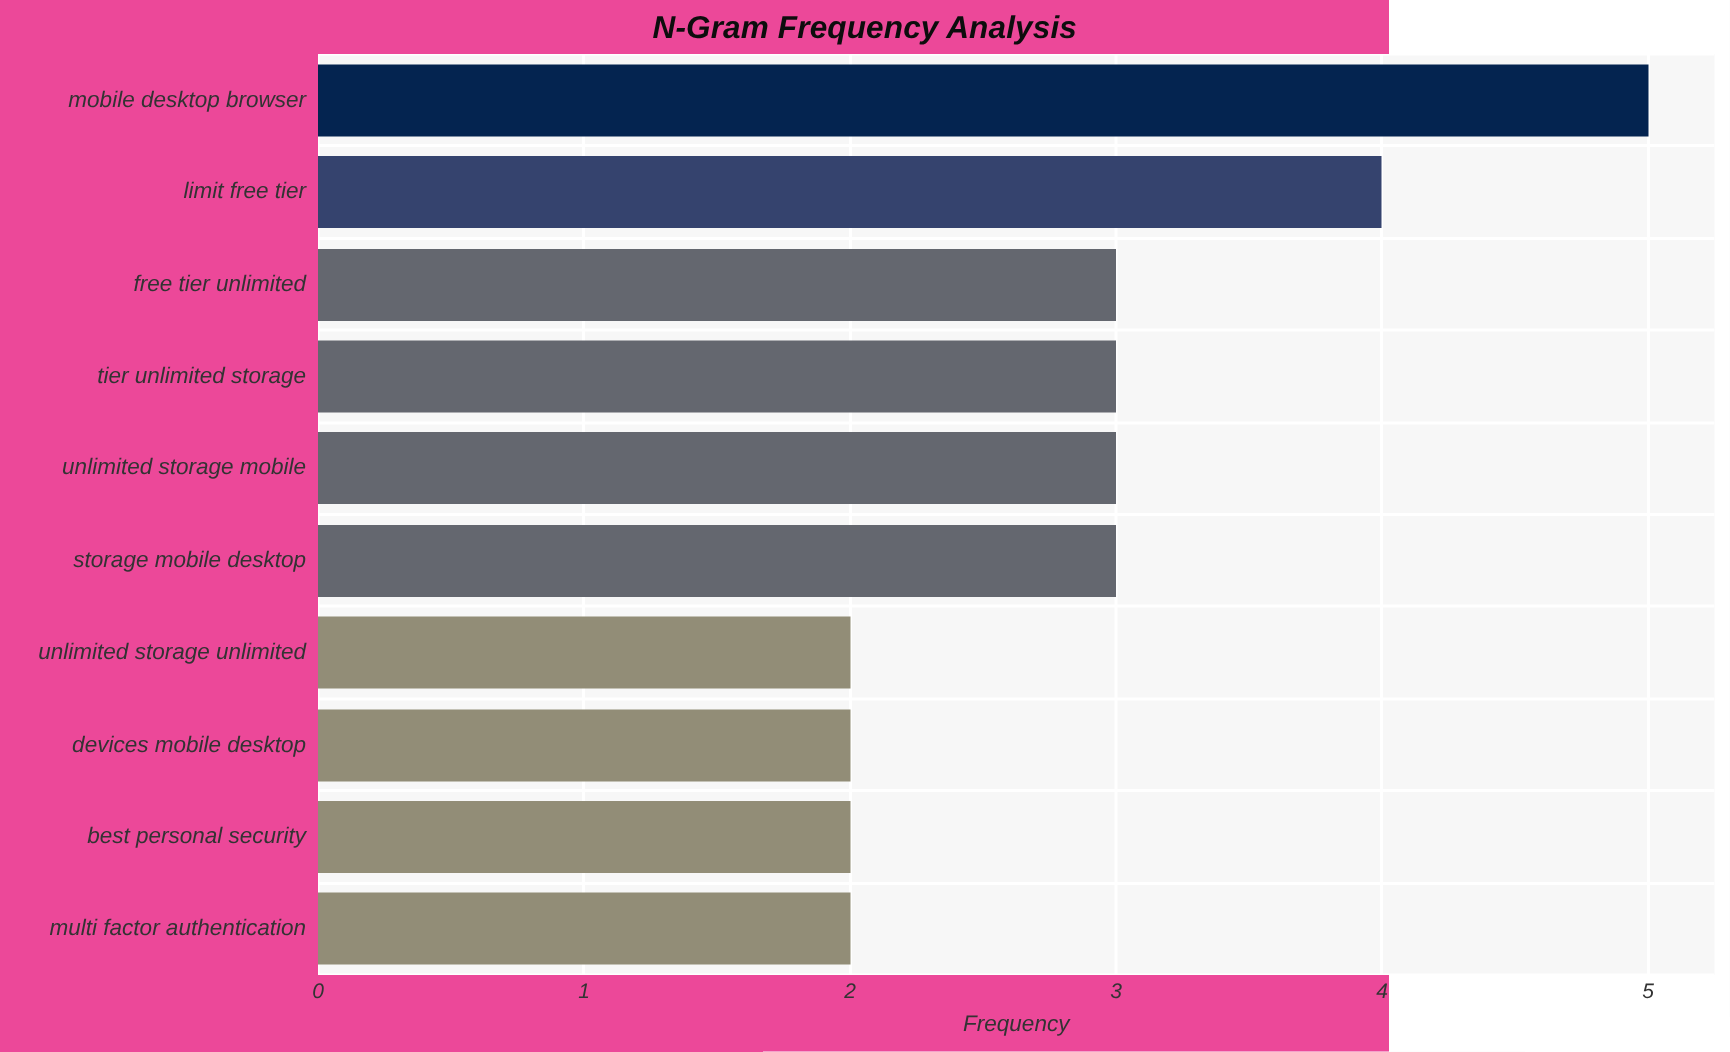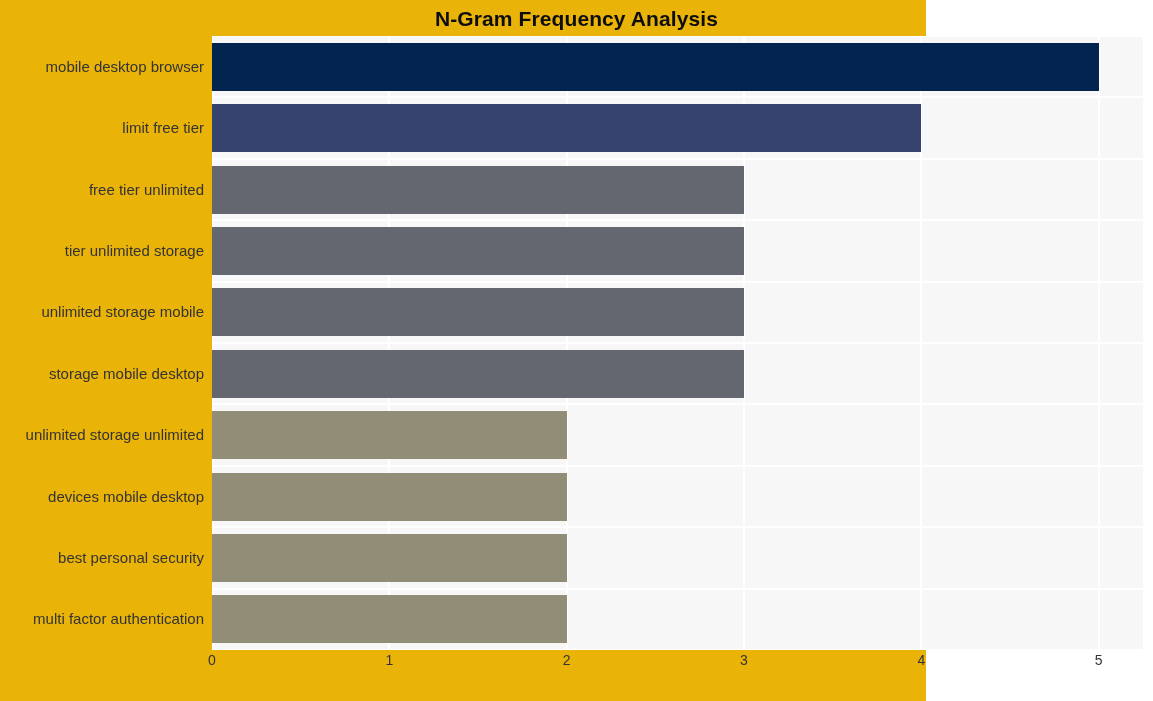--- a/index.html
+++ b/index.html
@@ -14,21 +14,22 @@
     overflow: hidden;
     position: relative;
   }
 
   #chart-root {
     position: absolute;
     left: 0;
     top: 0;
     width: 926px;
     height: 701px;
-    background: #eab308;
+    background: #ec4899;
+    font-style: italic;
   }
 
   
   #chart-title {
     position: absolute;
     left: 0;
     top: 6px;
     width: 1153px;
     text-align: center;
     font-size: 21px;
@@ -179,14 +180,15 @@
 
   <div id="x-axis-ticks">
       <div class="xtick" style="left: 0px;">0</div>
       <div class="xtick" style="left: 177.333px;">1</div>
       <div class="xtick" style="left: 354.667px;">2</div>
       <div class="xtick" style="left: 532px;">3</div>
       <div class="xtick" style="left: 709.333px;">4</div>
       <div class="xtick" style="left: 886.667px;">5</div>
     </div>
 
+  <div id="x-axis-title">Frequency</div>
 
 </div>
 
 </body></html>

